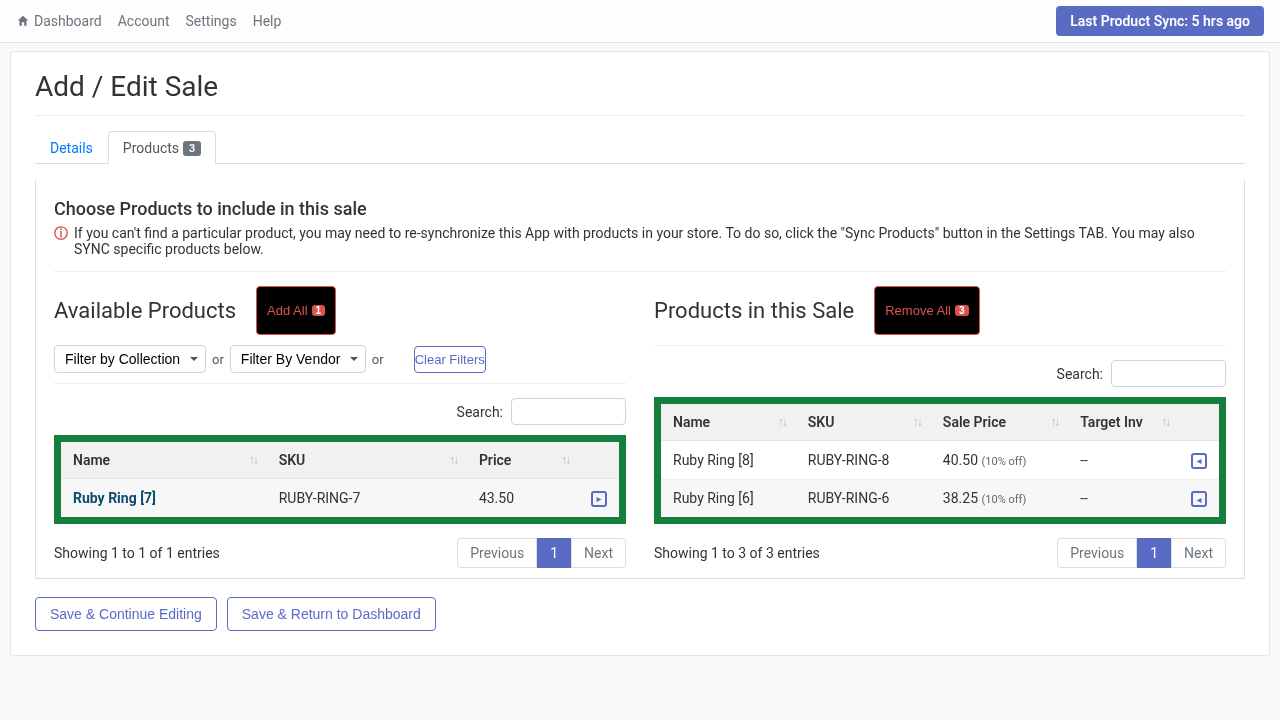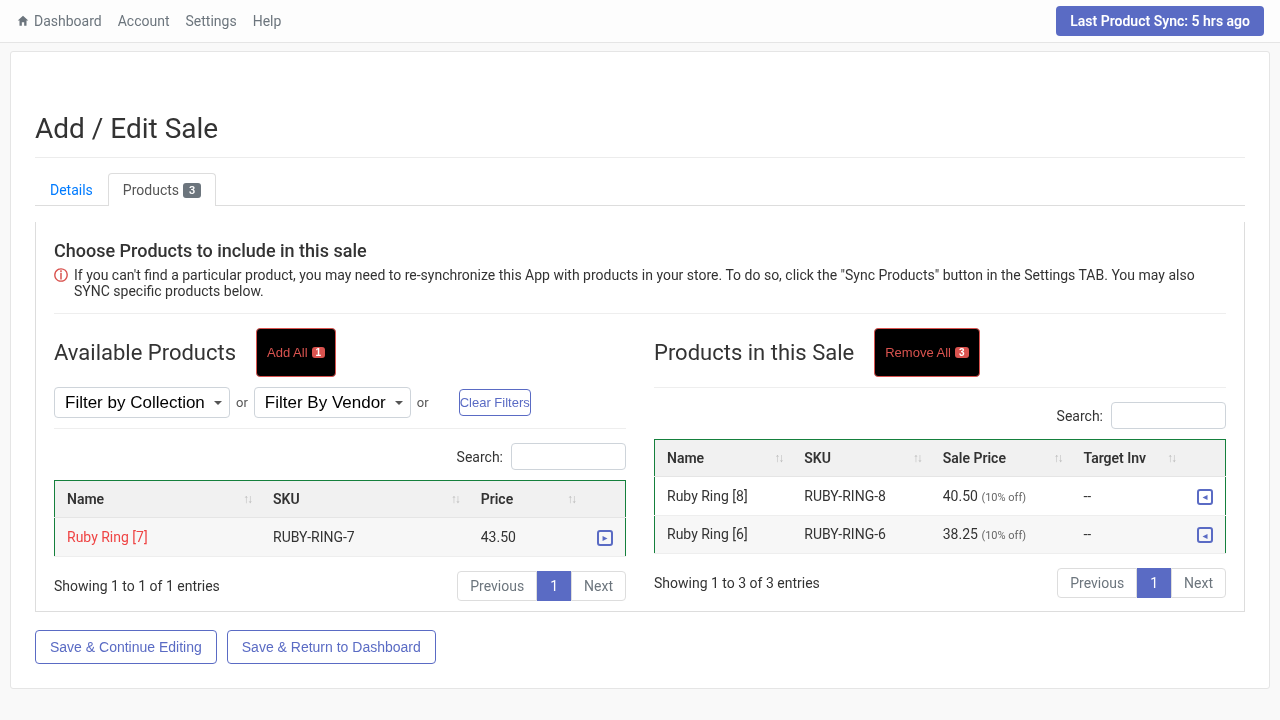--- a/index.html
+++ b/index.html
@@ -2,54 +2,54 @@
 <html><head>
 <meta charset="utf-8">
 <style>
 * { box-sizing: border-box; margin: 0; padding: 0; }
 body { font-family: -apple-system, BlinkMacSystemFont, "Segoe UI", Roboto, "Helvetica Neue", Arial, sans-serif; font-size: 14px; color: #333; background: #f9f9f9; }
 .topbar { display: flex; justify-content: space-between; align-items: center; padding: 6px 16px; border-bottom: 1px solid #e5e5e5; background: #fdfdfd; }
 .topbar-nav { display: flex; gap: 16px; color: #6c757d; }
 .topbar-nav a { color: #6c757d; text-decoration: none; display: flex; align-items: center; gap: 4px; }
 .sync-btn { background: #5a6bc4; color: #fff; padding: 7px 14px; border-radius: 4px; font-weight: 600; cursor: pointer; font-size: 14px; }
 .panel { background: #fff; margin: 8px 10px; border: 1px solid #e5e5e5; border-radius: 3px; padding: 18px 24px 24px; }
-.page-title { font-size: 28px; font-weight: 400; color: #333; margin-bottom: 12px; margin-top: 42px; }
+.page-title { font-size: 28px; font-weight: 400; color: #333; margin-bottom: 12px; }
 .title-rule { border: none; border-top: 1px solid #ececec; margin-bottom: 14px; }
 .tabs { display: flex; border-bottom: 1px solid #ddd; margin-bottom: 16px; }
 .tab { padding: 8px 14px; cursor: pointer; border: 1px solid transparent; border-bottom: none; position: relative; top: 1px; border-radius: 4px 4px 0 0; display: flex; align-items: center; gap: 4px; }
 .tab.inactive { color: #007bff; }
 .tab.active { border-color: #ddd; background: #fff; color: #555; }
 .badge { background: #6c757d; color: #fff; border-radius: 3px; padding: 1px 6px; font-size: 11px; font-weight: 600; }
 .tab-body { border: 1px solid #ddd; border-top: none; padding: 18px 18px 10px; }
 .section-title { font-size: 18px; font-weight: 500; margin-bottom: 6px; }
 .help-row { color: #333; font-size: 14px; margin-bottom: 14px; display: flex; align-items: flex-start; gap: 6px; }
 .help-icon { color: #d9534f; font-weight: bold; }
 .section-rule { border: none; border-top: 1px solid #eee; margin-bottom: 14px; }
 .cols { display: flex; gap: 28px; }
 .col { flex: 1; }
 .col-header { display: flex; align-items: center; gap: 20px; margin-bottom: 10px; }
 .col-header h3 { font-size: 22px; font-weight: 400; }
 .btn-outline-danger { border: 1px solid #d9534f; color: #d9534f; background: #000000; border-radius: 4px; padding: 16px 10px; font-size: 13px; cursor: pointer; display: inline-flex; align-items: center; gap: 4px; }
 .btn-outline-primary { border: 1px solid #5a6bc4; color: #5a6bc4; background: #fff; border-radius: 4px; padding: 5px 0; font-size: 13px; cursor: pointer; margin-left: 24px; }
 .mini-badge { background: #d9534f; color: #fff; font-size: 10px; padding: 0 4px; border-radius: 3px; font-weight: bold; }
 .filters { display: flex; align-items: center; gap: 6px; margin-bottom: 10px; }
-.select { appearance: none; border: 1px solid #ced4da; border-radius: 4px; padding: 5px 24px 5px 10px; font-size: 17px; background: #fff; position: relative; }
+.select { appearance: none; border: 1px solid #ced4da; border-radius: 4px; padding: 5px 24px 5px 10px; font-size: 14px; background: #fff; position: relative; }
 .select-wrap { position: relative; display: inline-block; }
 .select-wrap::after { content: ""; position: absolute; right: 8px; top: 50%; transform: translateY(-50%); width: 0; height: 0; border-left: 4px solid transparent; border-right: 4px solid transparent; border-top: 4px solid #555; pointer-events: none; }
 .select-wrap::before { content: ""; position: absolute; right: 8px; top: calc(50% - 7px); width: 0; height: 0; border-left: 4px solid transparent; border-right: 4px solid transparent; border-bottom: 4px solid #555; pointer-events: none; }
 .or-text { color: #555; font-size: 13px; }
 .col-rule { border: none; border-top: 1px solid #eee; margin-bottom: 14px; margin-top: 4px;}
 .search-row { display: flex; justify-content: flex-end; align-items: center; gap: 8px; margin-bottom: 10px; }
 .search-input { border: 1px solid #ced4da; border-radius: 4px; padding: 5px 8px; width: 115px; font-size: 13px; }
-table { width: 100%; border-collapse: collapse; border: 1px solid #15803d; margin-bottom: 14px; }
+table { width: 100%; border-collapse: collapse; border: 7px solid #15803d; margin-bottom: 14px; }
 th { background: #f1f1f1; text-align: left; padding: 10px 12px; font-weight: 600; border-bottom: 1px solid #e5e5e5; font-size: 14px; position: relative; }
 .sort-icon { position: absolute; right: 10px; top: 50%; transform: translateY(-50%); color: #bbb; font-size: 12px; letter-spacing: -2px; }
 td { padding: 10px 12px; border-bottom: 1px solid #eee; font-size: 14px; }
 tr.striped { background: #f7f7f7; }
-.link { color: #ef4444; cursor: pointer; }
+.link { color: #0c4a6e; cursor: pointer; font-weight: bold; }
 .action-icon { width: 16px; height: 16px; border: 2px solid #5a6bc4; border-radius: 3px; display: inline-flex; align-items: center; justify-content: center; color: #5a6bc4; font-size: 10px; cursor: pointer; }
 .table-footer { display: flex; justify-content: space-between; align-items: center; }
 .pager { display: flex; }
 .pager-btn { border: 1px solid #ddd; padding: 6px 12px; font-size: 14px; color: #6c757d; background: #fff; cursor: pointer; }
 .pager-btn.active { background: #5a6bc4; color: #fff; border-color: #5a6bc4; }
 .pager-btn:first-child { border-radius: 4px 0 0 4px; }
 .pager-btn:last-child { border-radius: 0 4px 4px 0; }
 .off-text { font-size: 11px; color: #666; }
 .bottom-actions { display: flex; gap: 10px; margin-top: 18px; }
 .btn-outline-primary2 { border: 1px solid #5a6bc4; color: #5a6bc4; background: #fff; border-radius: 4px; padding: 8px 14px; font-size: 14px; cursor: pointer; }

